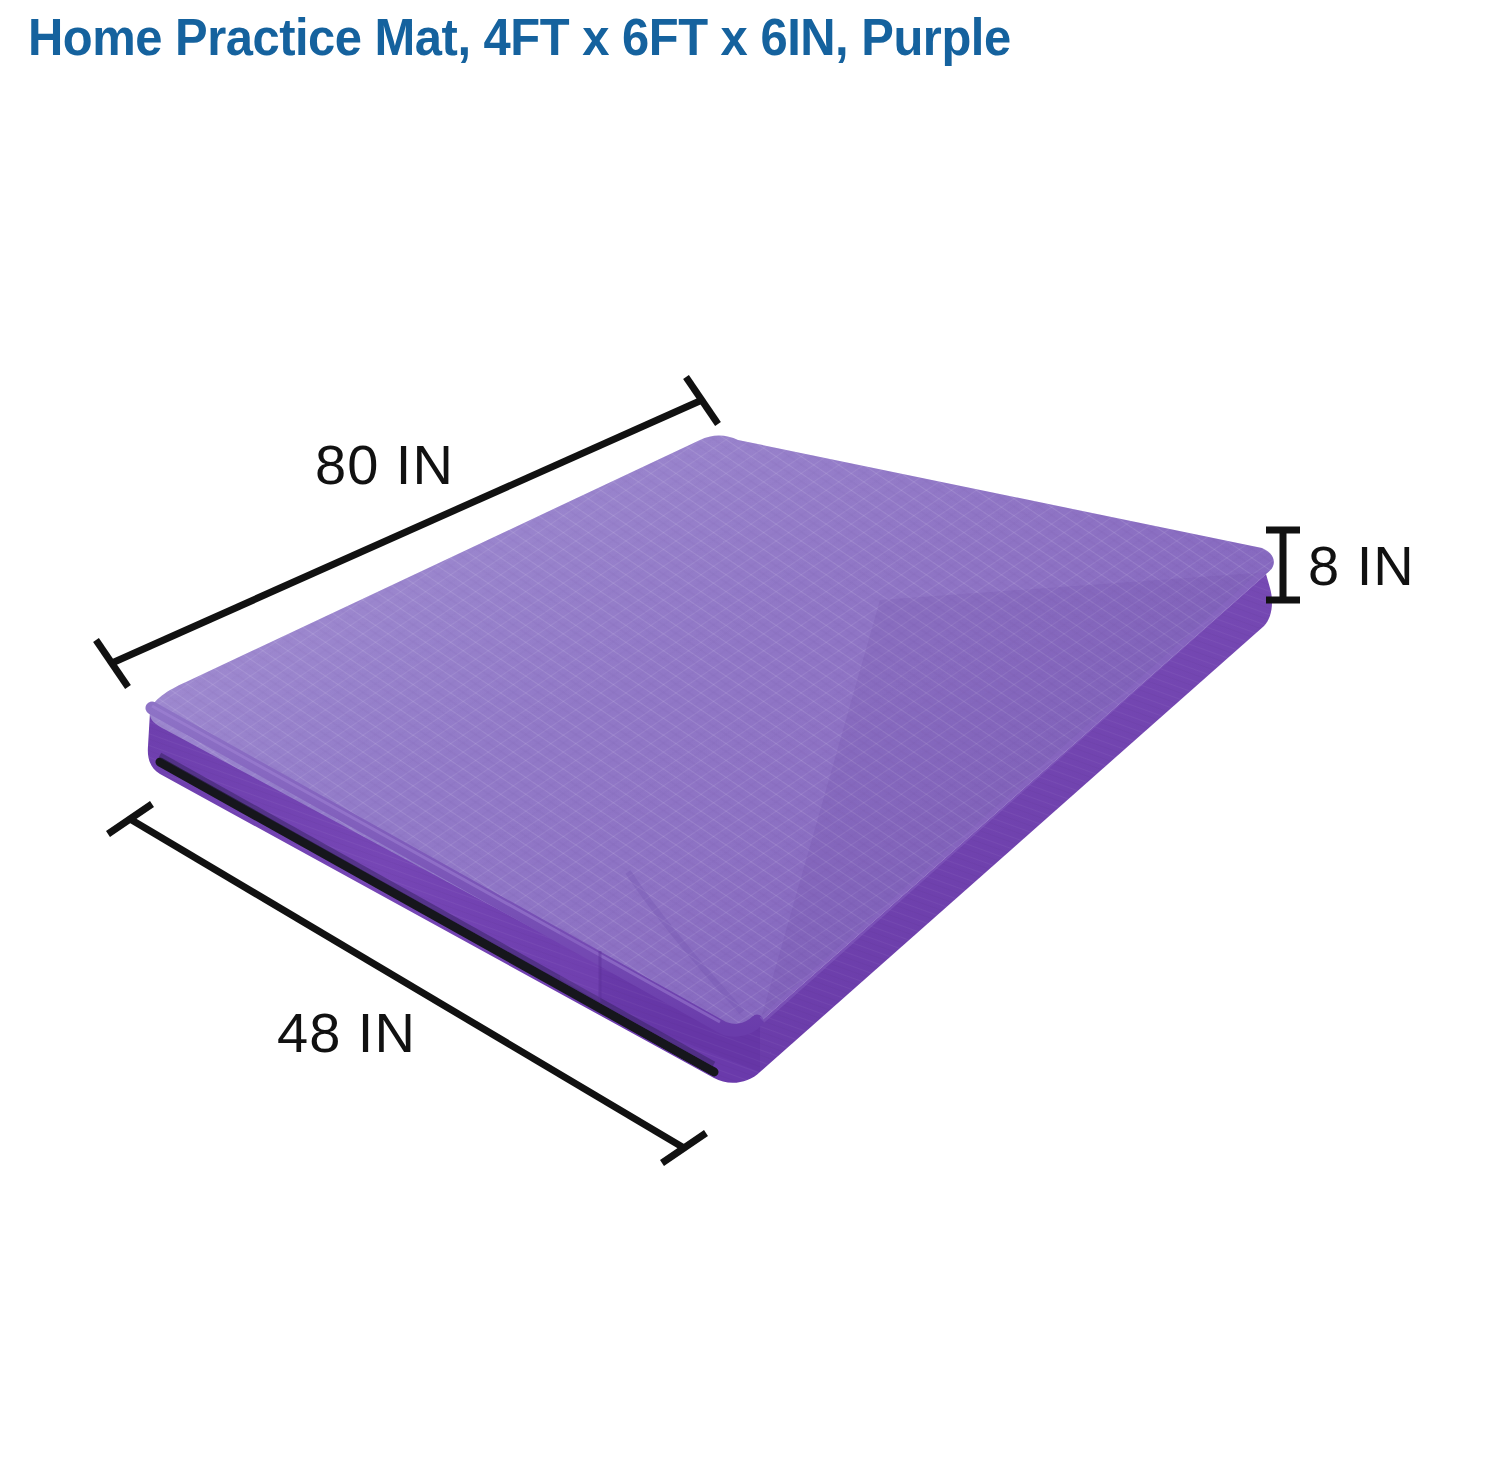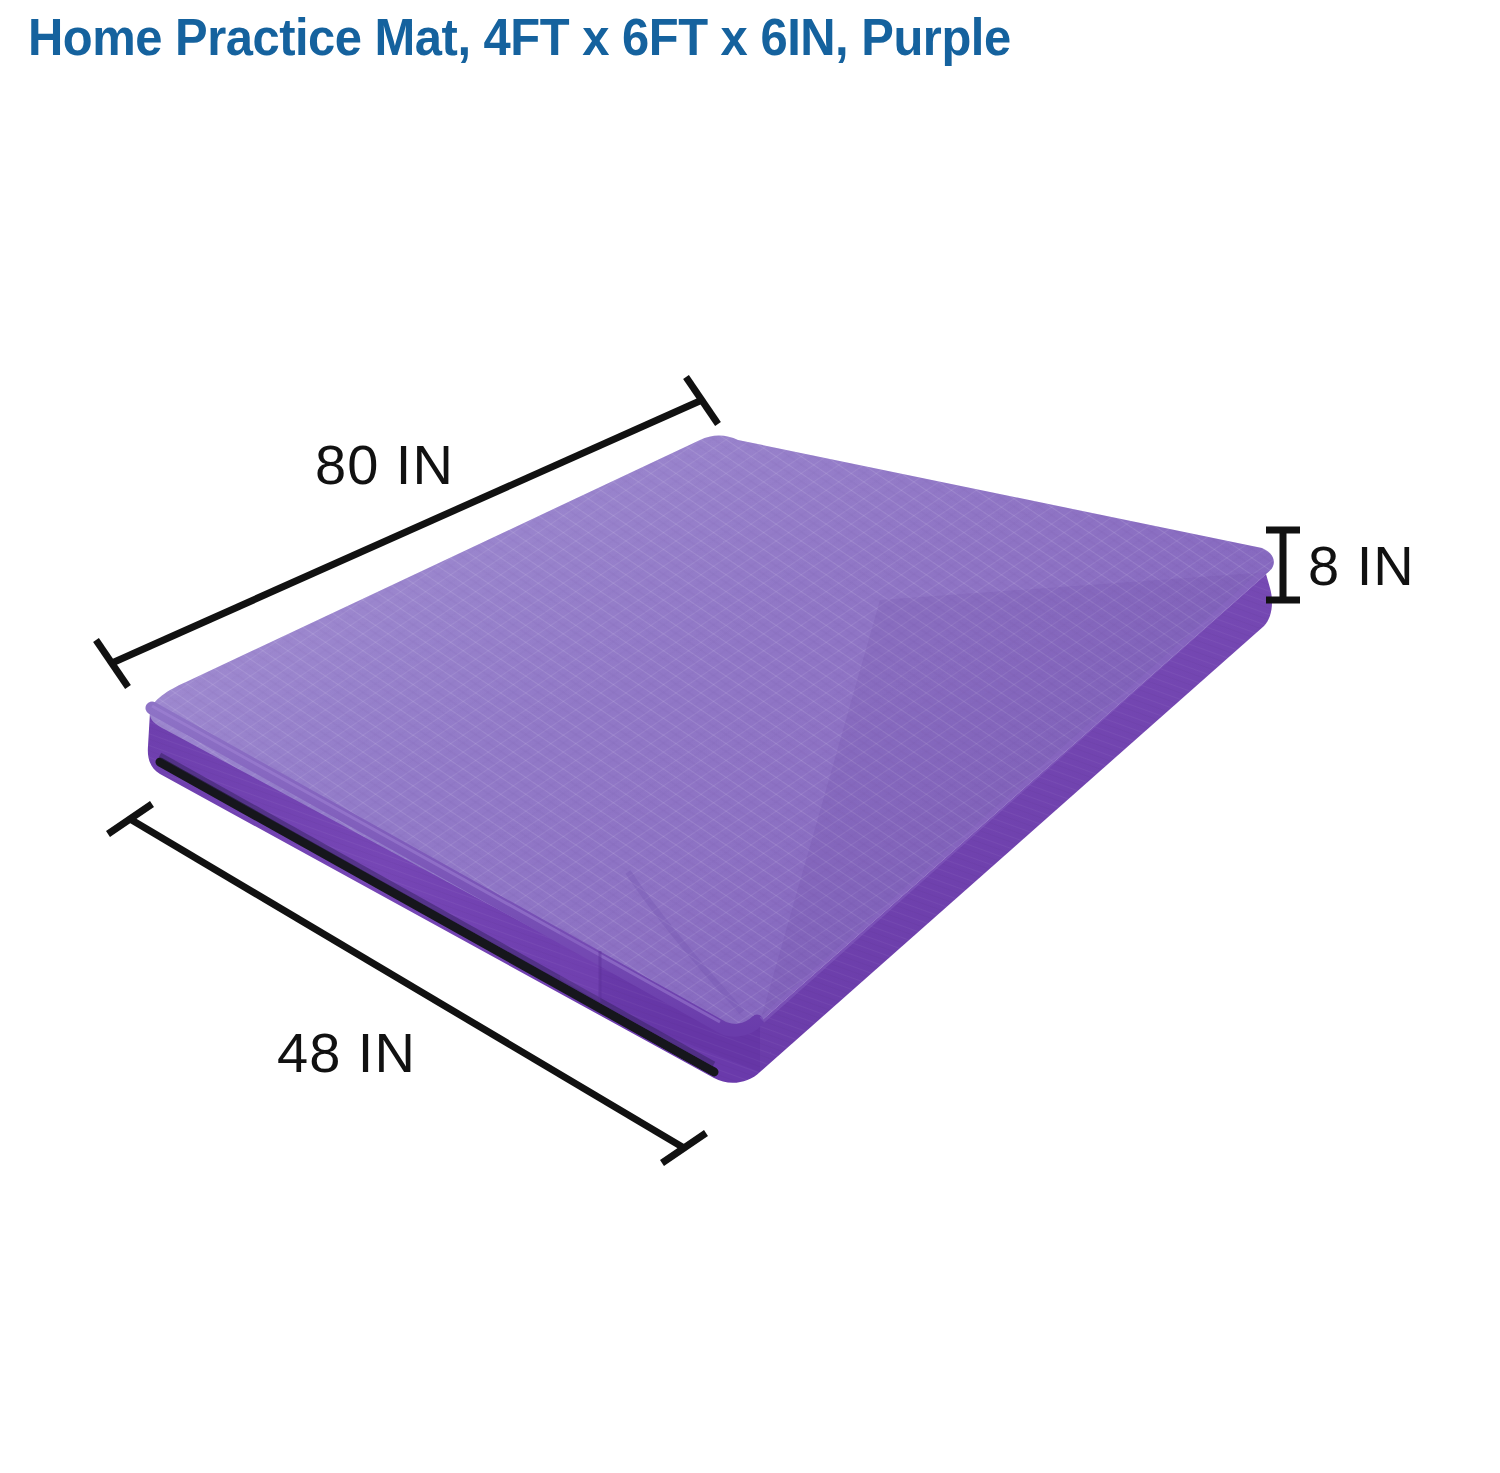--- a/index.html
+++ b/index.html
@@ -56,21 +56,21 @@
     position: absolute;
     font-family: "Liberation Sans", sans-serif;
     font-weight: 400;
     font-size: 56px;
     line-height: 56px;
     color: #111111;
     letter-spacing: 1px;
     white-space: nowrap;
   }
   #dim-label-72 { left: 315px; top: 437px; }
-  #dim-label-48 { left: 277px; top: 1005px; margin-top: 20px; }
+  #dim-label-48 { left: 277px; top: 1005px; }
   #dim-label-6  { left: 1308px; top: 538px; }
 
   
   #logo {
     position: absolute;
     left: 962px;
     top: 1332px;
     width: 528px;
     height: 141px;
   }

